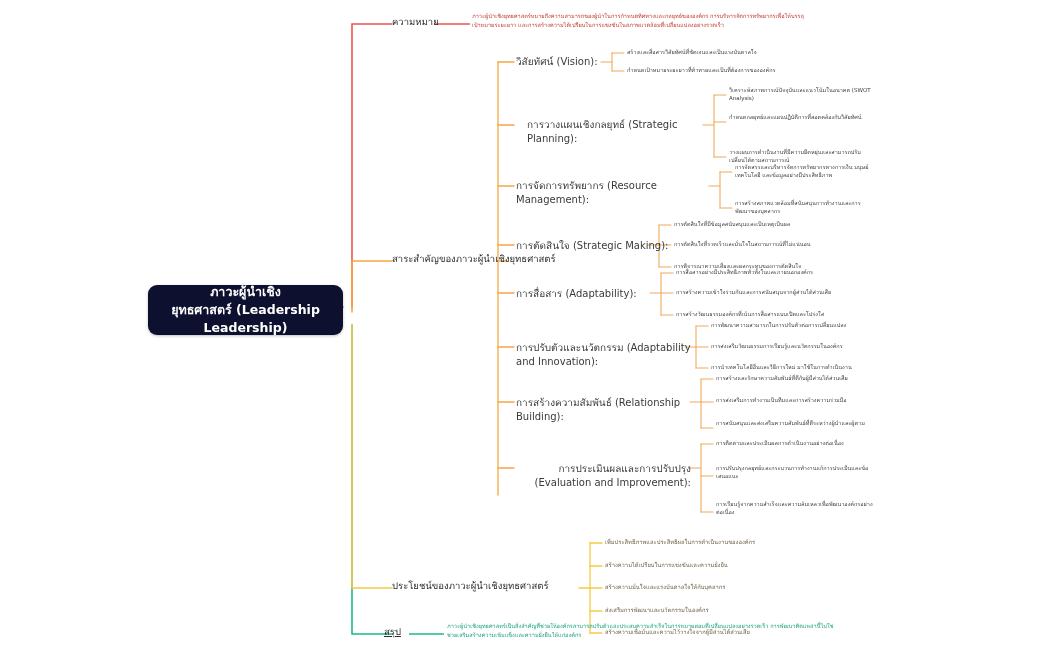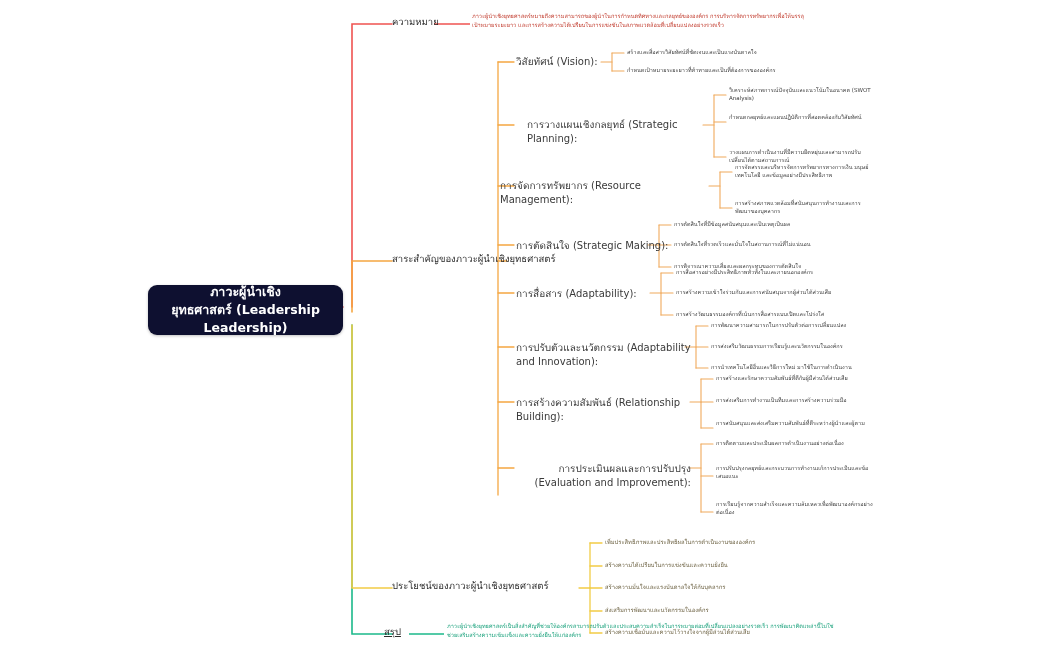--- a/index.html
+++ b/index.html
@@ -200,21 +200,21 @@
 
   <div class="node sub-label" style="left:516px; top:55px;">วิสัยทัศน์ (Vision):</div>
   <div class="node leaf" style="left:627px; top:48px; width:240px;">สร้างและสื่อสารวิสัยทัศน์ที่ชัดเจนและเป็นแรงบันดาลใจ</div>
   <div class="node leaf" style="left:627px; top:66px; width:240px;">กำหนดเป้าหมายระยะยาวที่ท้าทายและเป็นที่ต้องการขององค์กร</div>
 
   <div class="node sub-label" style="left:488px; top:118px; width:190px;margin-left:39px;">การวางแผนเชิงกลยุทธ์ (Strategic Planning):</div>
   <div class="node leaf" style="left:729px; top:86px; width:145px;">วิเคราะห์สภาพการณ์ปัจจุบันและแนวโน้มในอนาคต (SWOT Analysis)</div>
   <div class="node leaf" style="left:729px; top:113px; width:145px;">กำหนดกลยุทธ์และแผนปฏิบัติการที่สอดคล้องกับวิสัยทัศน์</div>
   <div class="node leaf" style="left:729px; top:148px; width:145px;">วางแผนการดำเนินงานที่มีความยืดหยุ่นและสามารถปรับเปลี่ยนได้ตามสถานการณ์</div>
 
-  <div class="node sub-label" style="left:500px; top:179px; width:200px;">การจัดการทรัพยากร (Resource Management):</div>
+  <div class="node sub-label" style="left:516px; top:179px; width:200px;">การจัดการทรัพยากร (Resource Management):</div>
   <div class="node leaf" style="left:735px; top:163px; width:140px;">การจัดสรรและบริหารจัดการทรัพยากรทางการเงิน มนุษย์ เทคโนโลยี และข้อมูลอย่างมีประสิทธิภาพ</div>
   <div class="node leaf" style="left:735px; top:199px; width:140px;">การสร้างสภาพแวดล้อมที่สนับสนุนการทำงานและการพัฒนาของบุคลากร</div>
 
   <div class="node sub-label" style="left:516px; top:239px;">การตัดสินใจ (Strategic Making):</div>
   <div class="node leaf" style="left:674px; top:220px; width:225px;">การตัดสินใจที่มีข้อมูลสนับสนุนและเป็นเหตุเป็นผล</div>
   <div class="node leaf" style="left:674px; top:240px; width:225px;">การตัดสินใจที่รวดเร็วและมั่นใจในสถานการณ์ที่ไม่แน่นอน</div>
   <div class="node leaf" style="left:674px; top:262px; width:225px;">การพิจารณาความเสี่ยงและผลกระทบของการตัดสินใจ</div>
 
   <div class="node sub-label" style="left:516px; top:287px;">การสื่อสาร (Adaptability):</div>
   <div class="node leaf" style="left:676px; top:268px; width:225px;">การสื่อสารอย่างมีประสิทธิภาพทั่วทั้งในและภายนอกองค์กร</div>

